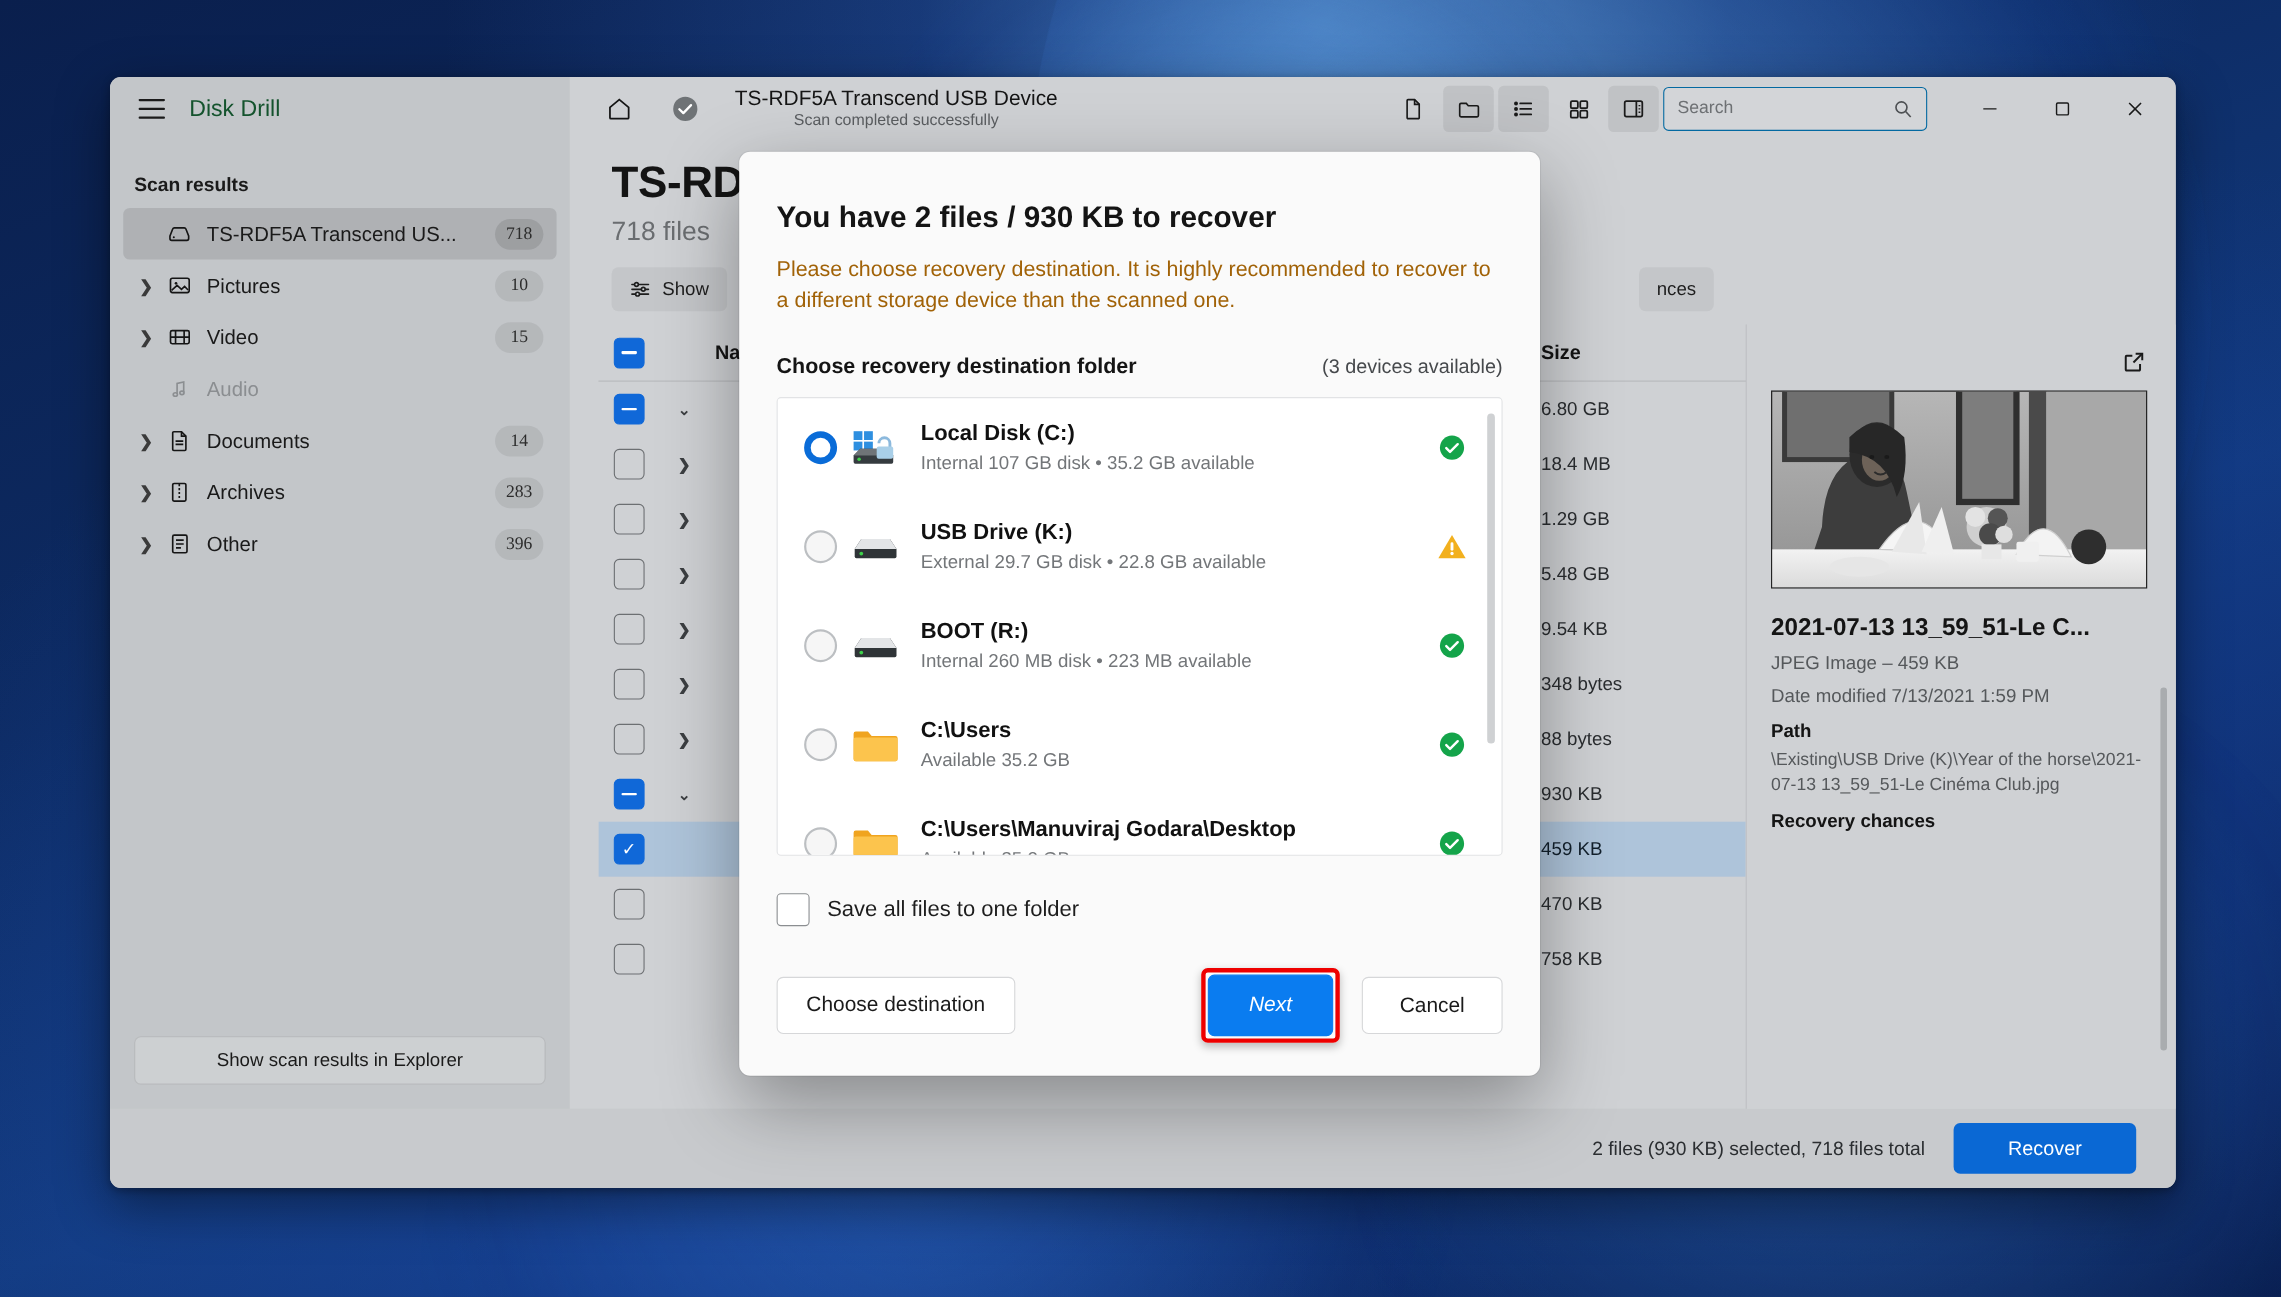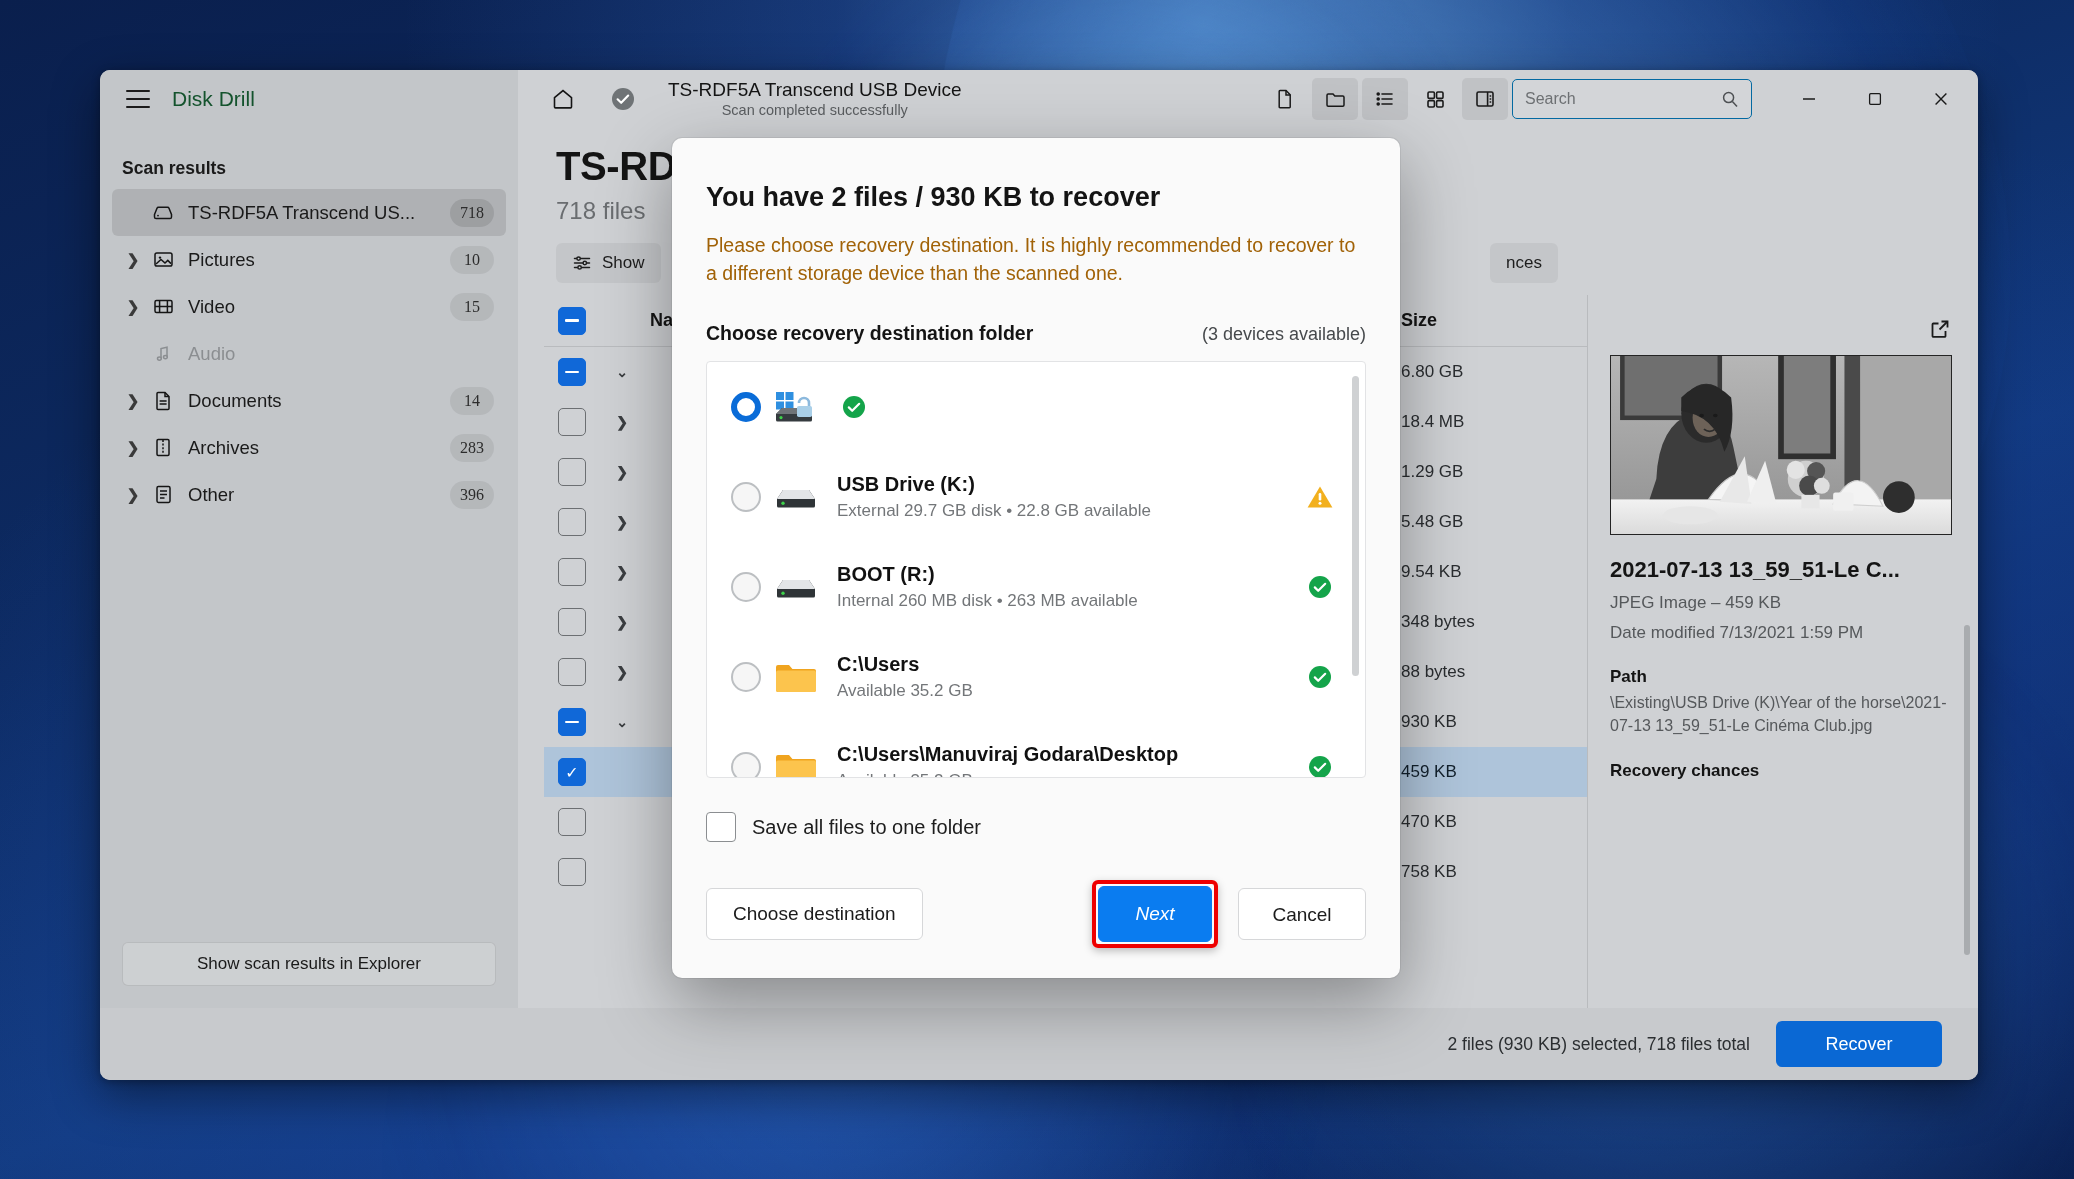--- a/index.html
+++ b/index.html
@@ -170,21 +170,21 @@
     position:relative; background:#cfd1d4;
   }
   .pv-top { display:flex; justify-content:flex-end; }
   .pv-thumb {
     margin-top: 14px; width: 100%; height: 180px; overflow:hidden;
     border: 1px solid rgba(0,0,0,.12);
     background:#2a2a2a; position:relative;
   }
   .pv-name { font-size: 22px; font-weight:700; color:#141414; margin-top: 22px; white-space:nowrap; overflow:hidden; }
   .pv-meta { font-size: 17px; color:#55585b; margin-top: 10px; }
-  .pv-lbl { font-size: 17px; font-weight:700; color:#141414; margin-top: 24px; }
+  .pv-lbl { font-size: 17px; font-weight:700; color:#141414; margin-top: 12px; }
   .pv-val { font-size: 16px; color:#55585b; margin-top: 4px; line-height: 1.45; word-break: break-word; }
   .pv-scroll {
     position:absolute; right: 8px; top: 330px; width: 6px; height: 330px;
     background: #a9acaf; border-radius: 3px;
   }
 
   
   .statusbar {
     height: 72px; flex-shrink:0;
     display:flex; align-items:center; justify-content:flex-end; gap: 26px;
@@ -661,20 +661,24 @@
                 <rect x="11.5" y="2" width="8" height="8" fill="#2e8fe0"></rect>
                 <rect x="2" y="11.5" width="8" height="8" fill="#2e8fe0"></rect>
                 <rect x="11.5" y="11.5" width="8" height="8" fill="#2e8fe0"></rect>
                 <path d="M2 24 L8 18 H32 L38 24 V30 a1.5 1.5 0 0 1-1.5 1.5 H3.5 A1.5 1.5 0 0 1 2 30 Z" fill="#353b3f"></path>
                 <path d="M2 24 L8 18 H32 L38 24 Z" fill="#6f7478"></path>
                 <circle cx="7" cy="27.6" r="1.6" fill="#3dd24a"></circle>
                 <path d="M25 13 a5 5 0 0 1 10 0 V17" fill="none" stroke="#8cb9dd" stroke-width="2.6"></path>
                 <rect x="23" y="16" width="15" height="11" rx="1.8" fill="#a9cfe8"></rect>
               </svg>
             </div>
+            <div class="dev-text">
+              <div class="dev-name">Local Disk (C:)</div>
+              <div class="dev-sub">Internal 107 GB disk • 35.2 GB available</div>
+            </div>
             <div class="dev-status">
               <svg width="26" height="26" viewBox="0 0 26 26">
                 <circle cx="13" cy="13" r="11" fill="#14a44a"></circle>
                 <path d="M7.8 13.4 L11.2 16.8 L18.2 9.8" fill="none" stroke="#fff" stroke-width="2.2" stroke-linecap="round" stroke-linejoin="round"></path>
               </svg>
             </div>
           </div>
           <div class="dev-row">
             <div class="radio"></div>
             <div class="dev-ic">
@@ -700,21 +704,21 @@
             <div class="radio"></div>
             <div class="dev-ic">
               <svg width="44" height="28" viewBox="0 0 44 28">
                 <path d="M3 16 L9 7 H35 L41 16 V23 a1.5 1.5 0 0 1-1.5 1.5 H4.5 A1.5 1.5 0 0 1 3 23 Z" fill="#2f3437"></path>
                 <path d="M3 16 L9 7 H35 L41 16 Z" fill="#e3e5e7"></path>
                 <circle cx="9" cy="20.2" r="1.7" fill="#3dd24a"></circle>
               </svg>
             </div>
             <div class="dev-text">
               <div class="dev-name">BOOT (R:)</div>
-              <div class="dev-sub">Internal 260 MB disk • 263 MB available</div>
+              <div class="dev-sub">Internal 260 MB disk • 223 MB available</div>
             </div>
             <div class="dev-status">
               <svg width="26" height="26" viewBox="0 0 26 26">
                 <circle cx="13" cy="13" r="11" fill="#14a44a"></circle>
                 <path d="M7.8 13.4 L11.2 16.8 L18.2 9.8" fill="none" stroke="#fff" stroke-width="2.2" stroke-linecap="round" stroke-linejoin="round"></path>
               </svg>
             </div>
           </div>
           <div class="dev-row">
             <div class="radio"></div>

